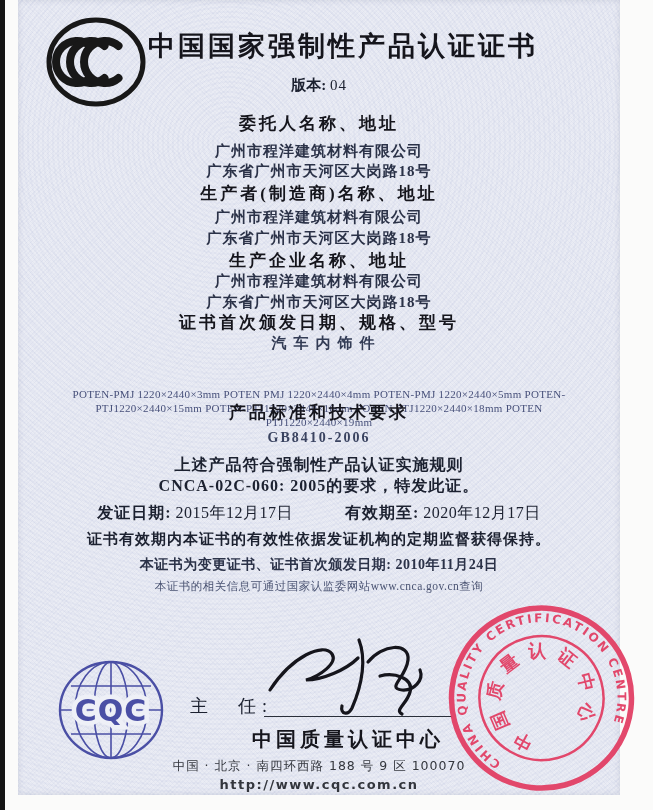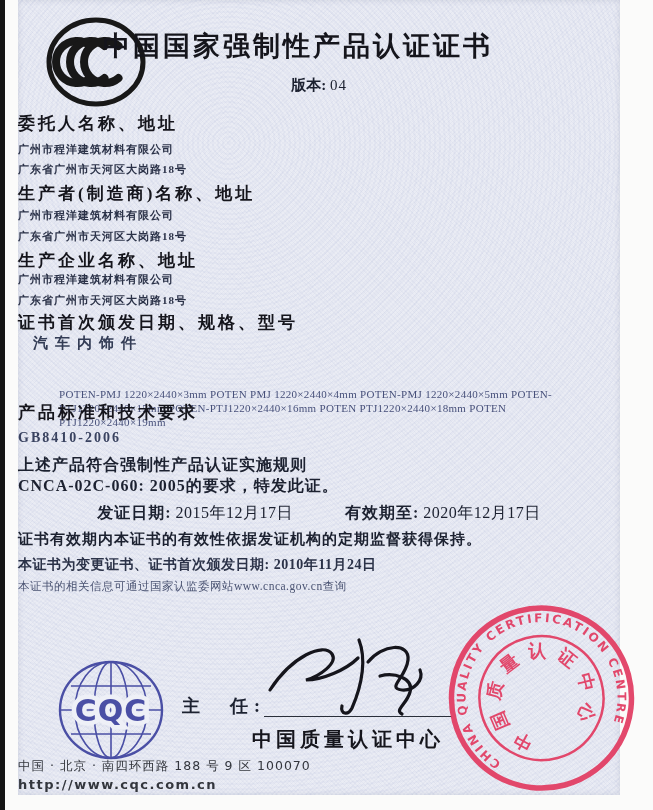--- a/index.html
+++ b/index.html
@@ -8,40 +8,40 @@
   #edge-strip{position:absolute;left:0;top:0;width:5px;height:810px;background:#141414;}
   #paper{
     position:absolute;left:18px;top:0;width:602px;height:795px;
     background:
       repeating-linear-gradient(45deg, rgba(125,138,190,0.055) 0 1px, transparent 1px 3px),
       repeating-linear-gradient(-45deg, rgba(125,138,190,0.055) 0 1px, transparent 1px 3px),
       repeating-radial-gradient(circle at 35% 18%, rgba(120,135,195,0.05) 0 2px, transparent 2px 5px),
       #eaecf4;
     box-shadow:0 0 6px rgba(60,70,110,0.15) inset;
   }
-  .abs{position:absolute;left:0;right:0;}
+  .abs{position:absolute;left:0;right:0;text-align:center;}
   #ccc-logo{position:absolute;left:27px;top:16px;}
   #title{top:28px;margin-left:85px;width:480px;right:auto;font-size:27px;font-weight:bold;letter-spacing:3px;color:#15151c;}
   #cert-row{top:76px;display:flex;justify-content:center;gap:64px;font-size:15px;color:#1c2130;}
   #cert-row .lab{font-weight:bold;}
   #cert-row .val{letter-spacing:1px;}
   .sec-head{font-weight:bold;font-size:17px;letter-spacing:3px;color:#15151c;}
-  .sec-line{font-size:11px;font-weight:600;letter-spacing:1px;color:#2b3248;}
+  .sec-line{font-size:15px;font-weight:600;letter-spacing:1px;color:#2b3248;}
   .product-name{font-size:15px;font-weight:600;letter-spacing:7px;color:#333c55;padding-left:15px;}
   .spec{left:41px;right:auto;width:520px;font-size:11px;line-height:14px;color:#47507a;letter-spacing:0.3px;margin-top:34px;}
   .gb{font-size:14px;letter-spacing:2px;color:#3a4360;font-weight:600;}
   .statement{font-size:16px;font-weight:bold;letter-spacing:1px;color:#1c2130;}
   #date-row{top:503px;display:flex;justify-content:center;gap:52px;font-size:16px;color:#1c2130;}
   #date-row .lab{font-weight:bold;letter-spacing:1px;}
   #date-row .val{letter-spacing:0.5px;}
   .validity{font-size:15px;font-weight:bold;letter-spacing:1px;color:#1c2130;}
   .change-line{font-size:14px;font-weight:600;letter-spacing:0.5px;color:#2b3248;}
   .info-line{font-size:11.5px;color:#4a5372;letter-spacing:0.5px;}
   #cqc-logo{position:absolute;left:38px;top:655px;}
-  #director{position:absolute;left:164px;top:694px;font-size:18px;font-weight:bold;letter-spacing:6px;color:#1c2130;}
+  #director{position:absolute;left:172px;top:694px;font-size:18px;font-weight:normal;letter-spacing:6px;color:#1c2130;}
   #signature{position:absolute;left:244px;top:628px;}
   #sig-line{position:absolute;left:246px;top:716px;width:188px;border-bottom:1.5px solid #2a2f3a;}
   #org-name{position:absolute;left:230px;top:726px;width:200px;text-align:center;font-size:20px;font-weight:bold;letter-spacing:4px;color:#15151c;}
   #stamp{position:absolute;left:424px;top:598px;transform:rotate(-15deg);opacity:0.92;}
   #footer-address{top:758px;font-size:12.5px;color:#33363d;letter-spacing:1px;font-family:"DejaVu Sans","Liberation Sans",sans-serif;}
   #footer-url{top:777px;font-size:13px;font-weight:bold;color:#33363d;letter-spacing:1.5px;font-family:"DejaVu Sans","Liberation Sans",sans-serif;}
   svg text{font-family:"DejaVu Sans","Liberation Sans",sans-serif;}
 </style>
 </head>
 <body>

